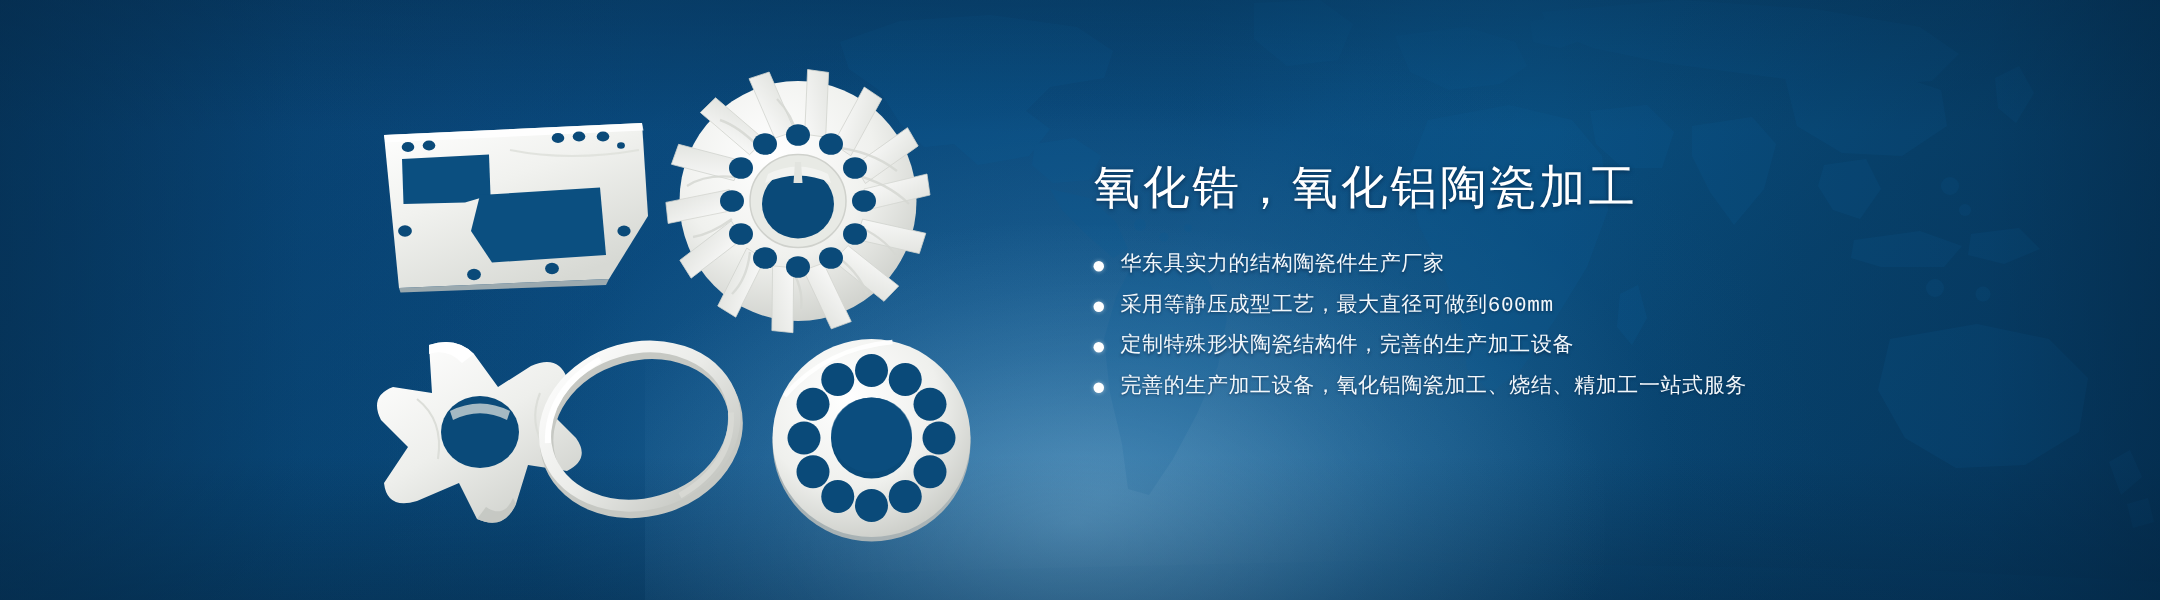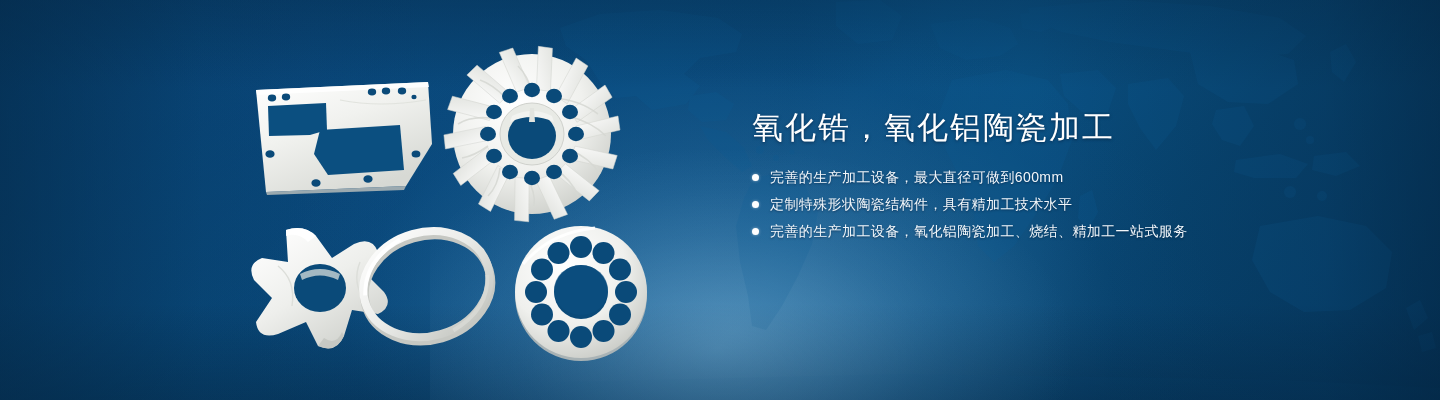--- a/index.html
+++ b/index.html
@@ -21,21 +21,21 @@
       linear-gradient(to bottom, rgba(5,44,76,0.42) 0%, rgba(0,0,0,0) 22%, rgba(0,0,0,0) 76%, rgba(4,38,66,0.48) 100%);
   }
   .worldmap{position:absolute;inset:0;opacity:0.30;}
   .worldmap svg{width:100%;height:100%;display:block;}
   .map-land{fill:#0c5990;}
   .glow-soft{position:absolute;left:430px;top:150px;width:640px;height:330px;
     background:radial-gradient(ellipse at 45% 60%, rgba(150,205,240,0.30) 0%, rgba(110,175,220,0.14) 40%, rgba(0,0,0,0) 72%);
     pointer-events:none;}
 
   
-  .copy{position:absolute;left:752px;top:108px;width:620px;}
+  .copy{position:absolute;left:729px;top:108px;width:620px;font-family:Liberation Mono, monospace;}
   .headline{
     color:#ffffff;font-size:31px;line-height:40px;font-weight:400;
     letter-spacing:2px;white-space:nowrap;
     text-shadow:0 1px 3px rgba(0,20,45,0.55);
   }
   .bullets{margin-top:20px;list-style:none;padding:0;}
   .bullet{display:flex;align-items:center;margin-bottom:9px;}
   .dot{width:7px;height:7px;border-radius:50%;background:#ffffff;flex:0 0 auto;
     box-shadow:0 0 3px rgba(255,255,255,0.5);}
   .btext{margin-left:11px;color:#f2f7fb;font-size:14px;line-height:18px;
@@ -315,25 +315,29 @@
         <path d="M-58 -28 Q-30 -60 14 -64" stroke="#ffffff" stroke-width="3" fill="none" opacity="0.9"></path>
       </g>
     </svg>
   </div>
 
   <div class="copy">
     <div class="headline">氧化锆，氧化铝陶瓷加工</div>
     <ul class="bullets">
       <li class="bullet">
         <span class="dot"></span>
-        <span class="btext">完善的生产加工设备，最大直径可做到600mm</span>
+        <span class="btext">华东具实力的结构陶瓷件生产厂家</span>
       </li>
       <li class="bullet">
         <span class="dot"></span>
-        <span class="btext">定制特殊形状陶瓷结构件，具有精加工技术水平</span>
+        <span class="btext">采用等静压成型工艺，最大直径可做到600mm</span>
+      </li>
+      <li class="bullet">
+        <span class="dot"></span>
+        <span class="btext">定制特殊形状陶瓷结构件，完善的生产加工设备</span>
       </li>
       <li class="bullet">
         <span class="dot"></span>
         <span class="btext">完善的生产加工设备，氧化铝陶瓷加工、烧结、精加工一站式服务</span>
       </li>
     </ul>
   </div>
 
 </div>
 

